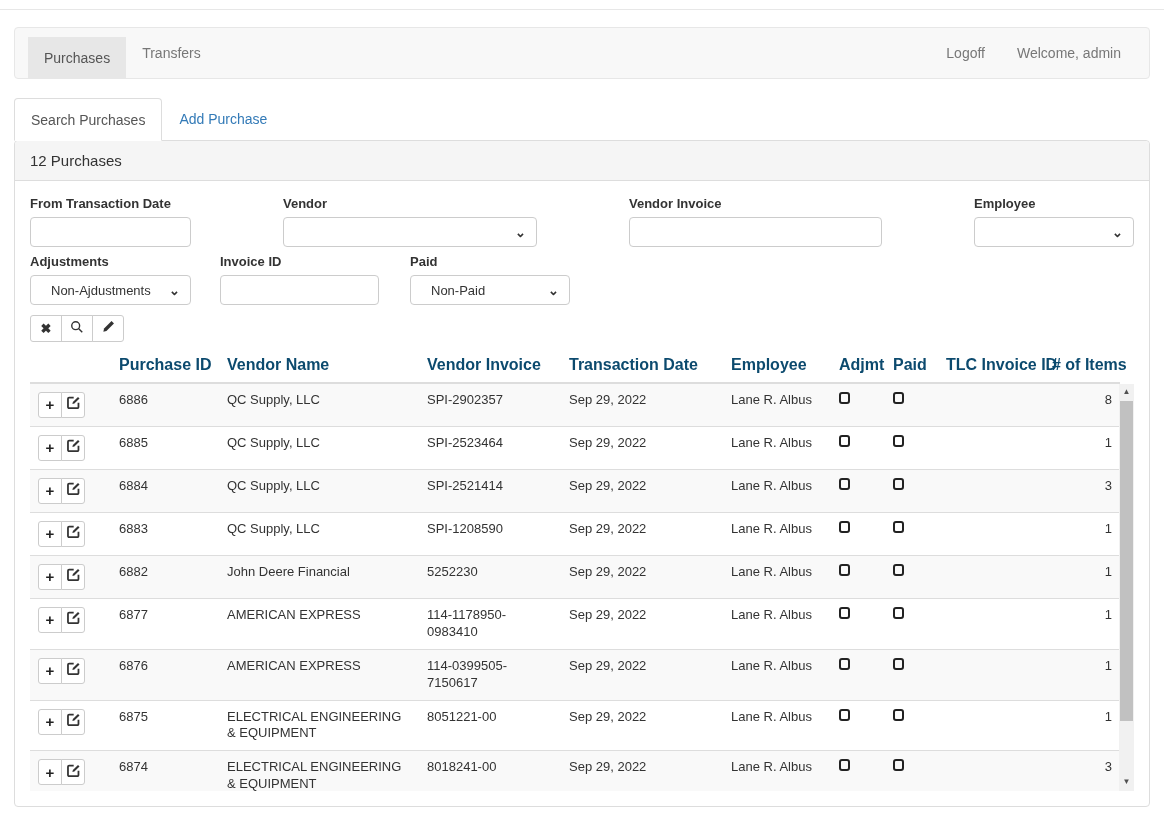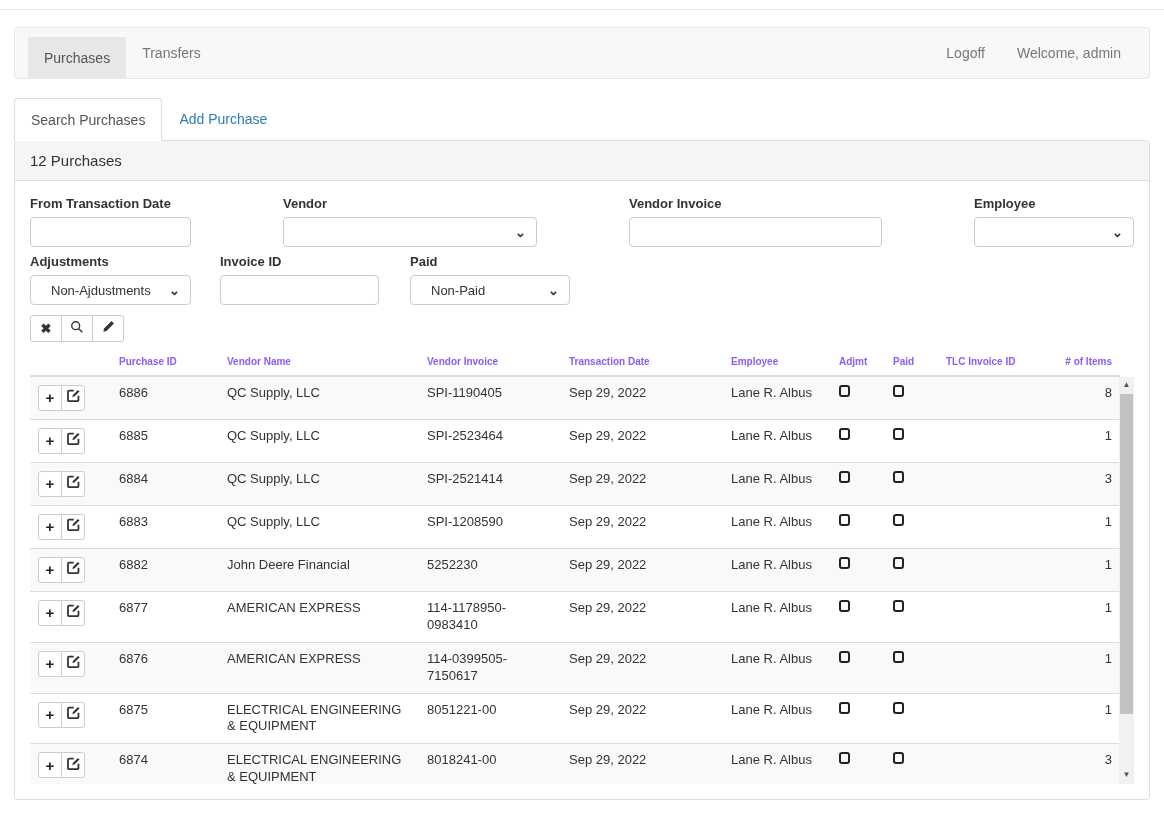--- a/index.html
+++ b/index.html
@@ -52,22 +52,22 @@
   .tbtn { width: 32px; height: 27px; background: #fff; border: 1px solid #ccc;
           display: flex; align-items: center; justify-content: center;
           color: #333; font-size: 13px; font-weight: bold; cursor: pointer; }
   .tbtn + .tbtn { margin-left: -1px; }
   .tbtn:first-child { border-radius: 3px 0 0 3px; }
   .tbtn:last-child { border-radius: 0 3px 3px 0; }
 
   
   .grid { width: 1090px; border-collapse: collapse; table-layout: fixed; }
   .grid-head { margin-top: 6px; }
-  .grid th { font-weight: bold; font-size: 10px; text-align: left; padding: 8px;
-             border-bottom: 2px solid #ddd; color: #8b5cf6; white-space: nowrap; }
+  .grid th { font-weight: bold; font-size: 16px; text-align: left; padding: 8px;
+             border-bottom: 2px solid #ddd; color: #0c4a6e; white-space: nowrap; }
   .grid th.num, .grid td.num { text-align: right; }
   .grid td { font-size: 13px; padding: 8px; border-top: 1px solid #ddd;
              vertical-align: top; color: #333; line-height: 1.3; }
   .grid tbody tr:first-child td { border-top: none; }
   .grid tbody tr:nth-child(odd) { background: #f9f9f9; }
   .scroll-wrap { position: relative; height: 407px; overflow: hidden; padding-right: 16px; }
   .actions-cell { padding: 3px 4px 3px 6px; }
   .row-btns { display: flex; }
   .row-btn { width: 24px; height: 26px; background: #fff; border: 1px solid #ccc;
              display: flex; align-items: center; justify-content: center;
@@ -235,21 +235,21 @@
             <svg width="15" height="15" viewBox="0 0 16 16">
               <path class="stroke" d="M13.3 8.2v4.6a1.2 1.2 0 0 1-1.2 1.2H3.3a1.2 1.2 0 0 1-1.2-1.2V4.0a1.2 1.2 0 0 1 1.2-1.2h4.9" style="stroke-width:1.9"></path>
               <path class="fill" d="M6.8 9.6l2.1-.5 5.5-5.5-1.6-1.6-5.5 5.5z"></path>
             </svg>
           </span>
         </div>
       </div>
     </td>
     <td>6886</td>
     <td>QC Supply, LLC</td>
-    <td>SPI-1190405</td>
+    <td>SPI-2902357</td>
     <td>Sep 29, 2022</td>
     <td>Lane R. Albus</td>
     <td>
       <span class="cb"></span>
     </td>
     <td>
       <span class="cb"></span>
     </td>
     <td></td>
     <td class="num">8</td>

